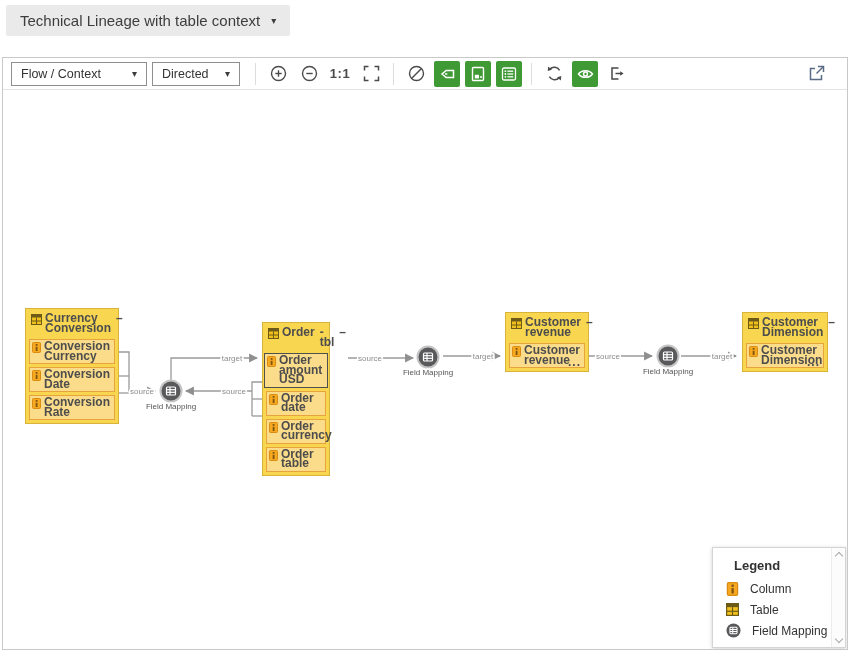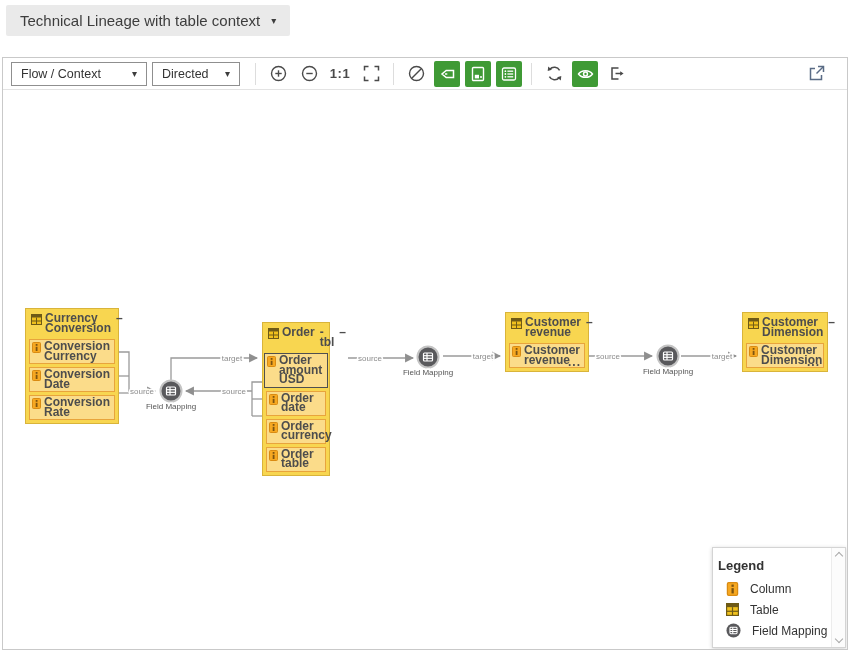--- a/index.html
+++ b/index.html
@@ -64,21 +64,21 @@
   }
   .col.selected { margin-left:-2px; margin-right:-2px; border:1.5px solid #4f4f4f; }
   .t-ico, .c-ico { flex:0 0 auto; display:block; margin-top:0px; }
   .ellip { position:absolute; right:3px; bottom:0px; letter-spacing:1px; }
   
   .legend {
     position:absolute; left:712px; top:547px; width:134px; height:101px;
     background:#fff; border:1px solid #d4d4d4; z-index:4;
     box-shadow:0 1px 4px rgba(0,0,0,.18);
   }
-  .legend-title { font-size:13px; font-weight:bold; color:#333; margin:10px 0 8px 5px; }
+  .legend-title { font-size:13px; font-weight:bold; color:#333; margin:10px 0 8px 21px; }
   .lg-item { display:flex; align-items:center; gap:11px; margin:0 0 6px 13px; font-size:12px; color:#333; height:15px; }
   .lg-scroll {
     position:absolute; right:0; top:0; bottom:0; width:14px;
     border-left:1px solid #ececec; background:#fcfcfc;
   }
   .chev { position:absolute; left:4px; width:6px; height:6px; border:solid #a9a9a9; border-width:0 1.5px 1.5px 0; }
   .chev.up   { top:5px;    transform:rotate(-135deg); }
   .chev.down { bottom:5px; transform:rotate(45deg); }
 </style>
 </head>

